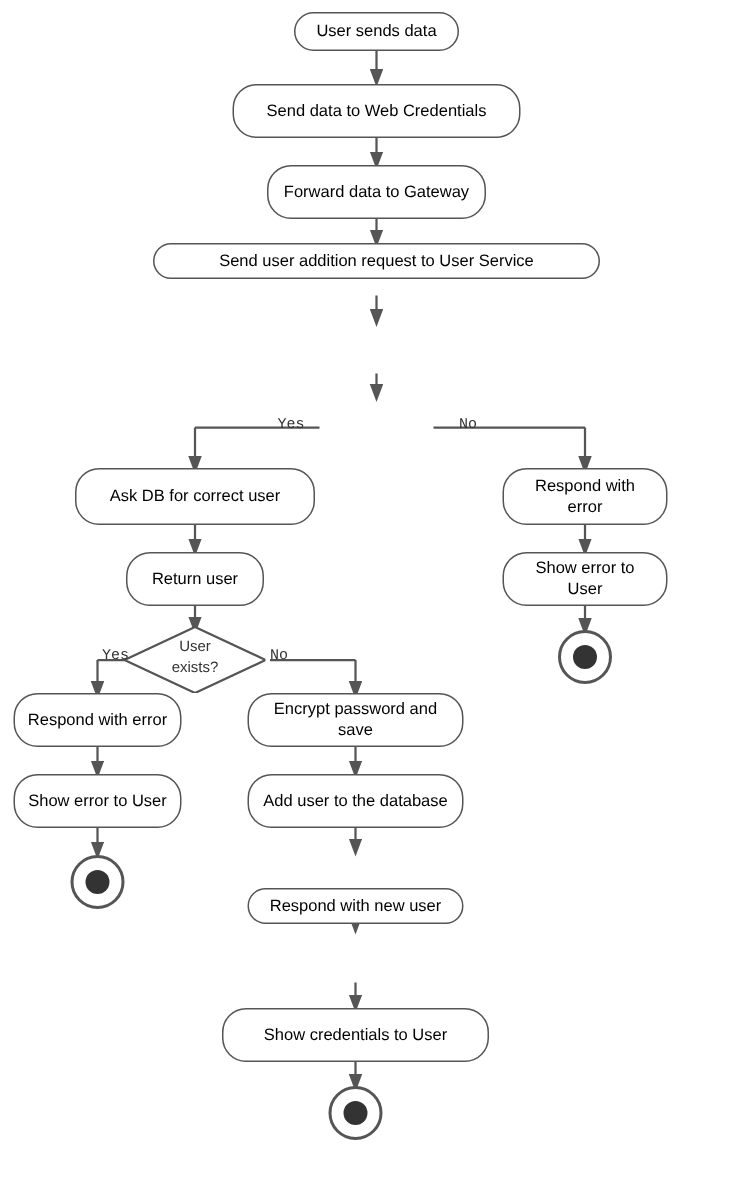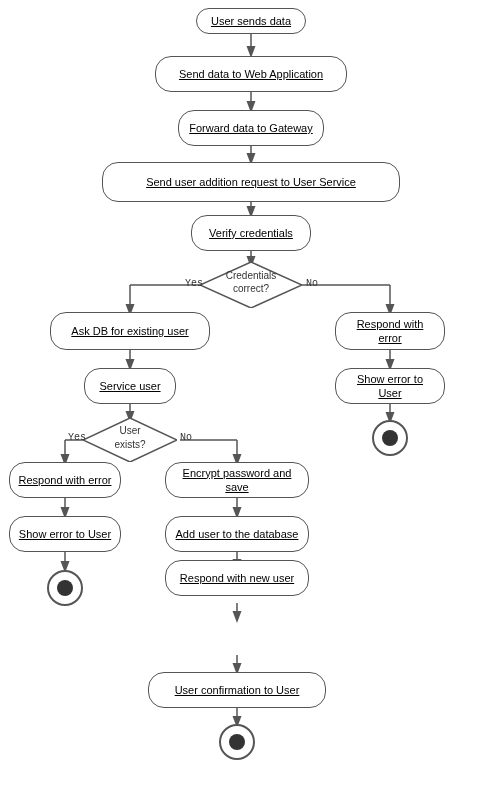--- a/index.html
+++ b/index.html
@@ -22,21 +22,20 @@
       background: #fff;
       text-align: center;
       display: flex;
       align-items: center;
       justify-content: center;
       line-height: 1.3;
       padding: 4px 8px;
     }
     .rounded {
       border-radius: 16px;
-      text-decoration: underline;
     }
     .end-node {
       position: absolute;
       border-radius: 50%;
       background: #fff;
       border: 2px solid #555;
       display: flex;
       align-items: center;
       justify-content: center;
     }
@@ -115,57 +114,47 @@
     <line x1="390" y1="350" x2="390" y2="368" stroke="#555" stroke-width="1.5" marker-end="url(#arrow)"></line>
 
     <line x1="390" y1="403" x2="390" y2="421" stroke="#555" stroke-width="1.5" marker-end="url(#arrow)"></line>
   </svg>
 
   <div class="node rounded" style="left:196px; top:8px; width:110px; height:26px;">
     <span>User sends data</span>
   </div>
 
   <div class="node rounded" style="left:155px; top:56px; width:192px; height:36px;">
-    <span>Send data to Web Application</span>
+    <span>Send data to Web Credentials</span>
   </div>
 
   <div class="node rounded" style="left:178px; top:110px; width:146px; height:36px;text-align:center;">
     <span>Forward data to Gateway</span>
   </div>
 
-  <div class="node rounded" style="left:102px; top:162px; width:298px; height:40px;">
+  <div class="node rounded" style="left:102px; top:162px; width:298px; height:24px;">
     <span>Send user addition request to User Service</span>
   </div>
 
-  <div class="node rounded" style="left:191px; top:215px; width:120px; height:36px;">
-    <span>Verify credentials</span>
-  </div>
-
-  <div style="position:absolute; left:200px; top:262px; width:102px; height:46px;">
-    <svg width="102" height="46">
-      <polygon points="51,0 102,23 51,46 0,23" fill="#fff" stroke="#555" stroke-width="1.5"></polygon>
-      <text x="51" y="17" text-anchor="middle" font-size="10" fill="#333">Credentials</text>
-      <text x="51" y="30" text-anchor="middle" font-size="10" fill="#333">correct?</text>
-    </svg>
-  </div>
+
 
   <div class="label" style="left:185px; top:278px;">
     <span>Yes</span>
   </div>
 
   <div class="label" style="left:306px; top:278px;">
     <span>No</span>
   </div>
 
   <div class="node rounded" style="left:50px; top:312px; width:160px; height:38px;">
-    <span>Ask DB for existing user</span>
+    <span>Ask DB for correct user</span>
   </div>
 
   <div class="node rounded" style="left:84px; top:368px; width:92px; height:36px;">
-    <span>Service user</span>
+    <span>Return user</span>
   </div>
 
   <div style="position:absolute; left:83px; top:418px; width:94px; height:44px;text-align:center;">
     <svg width="94" height="44">
       <polygon points="47,0 94,22 47,44 0,22" fill="#fff" stroke="#555" stroke-width="1.5"></polygon>
       <text x="47" y="16" text-anchor="middle" font-size="10" fill="#333">User</text>
       <text x="47" y="30" text-anchor="middle" font-size="10" fill="#333">exists?</text>
     </svg>
   </div>
 
@@ -190,27 +179,27 @@
   </div>
 
   <div class="node rounded" style="left:165px; top:516px; width:144px; height:36px;">
     <span>Add user to the database</span>
   </div>
 
   <div class="node rounded" style="left:165px; top:462px; width:144px; height:36px;">
     <span>Encrypt password and save</span>
   </div>
 
-  <div class="node rounded" style="left:165px; top:560px; width:144px; height:36px;">
+  <div class="node rounded" style="left:165px; top:592px; width:144px; height:24px;">
     <span>Respond with new user</span>
   </div>
 
 
   <div class="node rounded" style="left:148px; top:672px; width:178px; height:36px;">
-    <span>User confirmation to User</span>
+    <span>Show credentials to User</span>
   </div>
 
   <div class="end-node" style="left:219px; top:724px; width:36px; height:36px;">
     <div class="end-inner"></div>
   </div>
 
   <div class="node rounded" style="left:335px; top:312px; width:110px; height:38px;">
     <span>Respond with error</span>
   </div>
 

